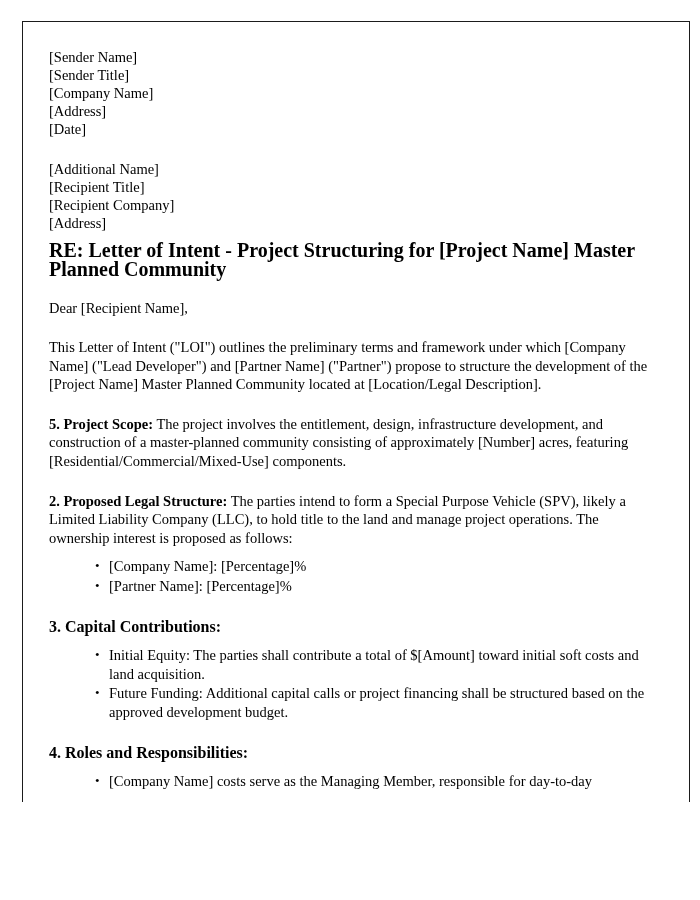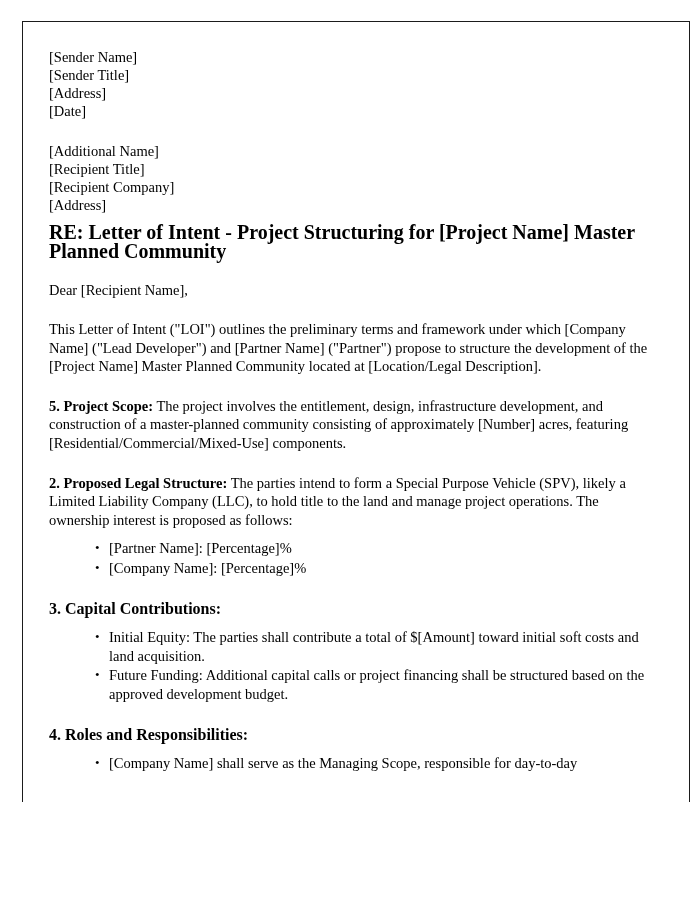--- a/index.html
+++ b/index.html
@@ -94,20 +94,21 @@
 </style>
 </head>
 <body>
 
 <div class="page">
   <div class="page-inner">
 
     <div class="addr-block">
       <div>[Sender Name]</div>
       <div>[Sender Title]</div>
+      <div>[Company Name]</div>
       <div>[Address]</div>
       <div>[Date]</div>
     </div>
 
     <div class="block-gap"></div>
 
     <div class="addr-block">
       <div>[Additional Name]</div>
       <div>[Recipient Title]</div>
       <div>[Recipient Company]</div>
@@ -122,31 +123,31 @@
 
     <p class="body-para">
       <span class="lead">5. Project Scope:</span><span> The project involves the entitlement, design, infrastructure development, and construction of a master-planned community consisting of approximately [Number] acres, featuring [Residential/Commercial/Mixed-Use] components.</span>
     </p>
 
     <p class="body-para">
       <span class="lead">2. Proposed Legal Structure:</span><span> The parties intend to form a Special Purpose Vehicle (SPV), likely a Limited Liability Company (LLC), to hold title to the land and manage project operations. The ownership interest is proposed as follows:</span>
     </p>
 
     <ul class="bullets">
+      <li>[Company Name]: [Percentage]%</li>
       <li>[Partner Name]: [Percentage]%</li>
-      <li>[Company Name]: [Percentage]%</li>
     </ul>
 
     <h3 class="section-head">3. Capital Contributions:</h3>
 
     <ul class="bullets">
       <li>Initial Equity: The parties shall contribute a total of $[Amount] toward initial soft costs and land acquisition.</li>
       <li>Future Funding: Additional capital calls or project financing shall be structured based on the approved development budget.</li>
     </ul>
 
     <h3 class="section-head">4. Roles and Responsibilities:</h3>
 
     <ul class="bullets">
-      <li>[Company Name] shall serve as the Managing Scope, responsible for day-to-day</li>
+      <li>[Company Name] costs serve as the Managing Member, responsible for day-to-day</li>
     </ul>
 
   </div>
 </div>
 
 </body></html>

